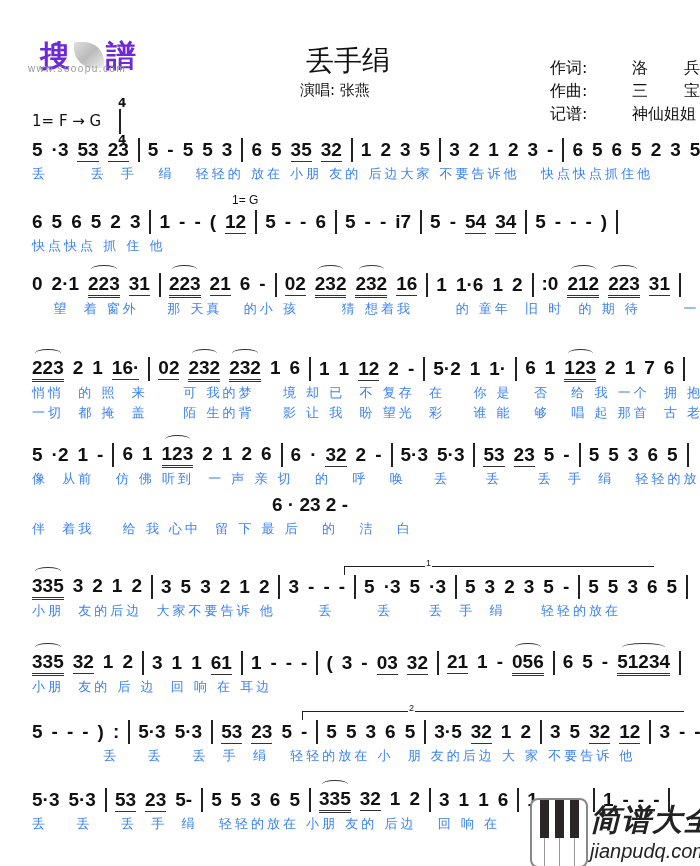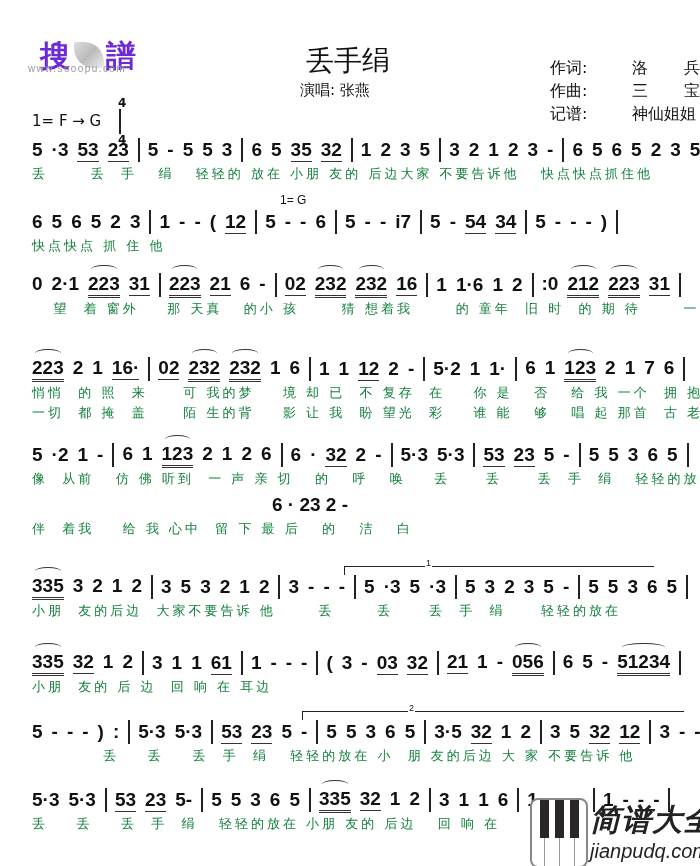--- a/index.html
+++ b/index.html
@@ -30,24 +30,24 @@
   
   .system { position: absolute; left: 32px; right: 16px; }
   .notes { position: relative; height: 30px; display: flex; align-items: center; white-space: nowrap;
            font-size: 19px; font-weight: bold; font-family: "Liberation Sans", sans-serif; }
   .tok { position: relative; display: inline-block; margin-right: 9px; line-height: 22px; }
   .tok.u1 { border-bottom: 1px solid #333; }
   .tok.u2 { border-bottom: 3px double #333; }
   .tok.tie::before { content: ""; position: absolute; left: 10%; right: 10%; top: -8px; height: 8px;
            border-top: 1px solid #333; border-radius: 50% 50% 0 0; }
   .bar { display: inline-block; width: 0; height: 24px; border-left: 2px solid #222; margin: 0 8px 0 0; }
-  .lyric { height: 20px; font-size: 13px; white-space: pre; letter-spacing: 3px; font-family: "DejaVu Sans", sans-serif; color: #15803d; }
+  .lyric { height: 20px; font-size: 13px; white-space: pre; letter-spacing: 3px; font-family: "DejaVu Sans", sans-serif; color: #3b82f6; }
   .volta { position: absolute; height: 8px; border-top: 1px solid #222; border-left: 1px solid #222; }
   .volta span { position: absolute; top: -9px; font-size: 9px; background: #fff; padding: 0 1px; }
-  .keychange { position: absolute; font-size: 12px; font-weight: normal; margin-left: 48px; }
+  .keychange { position: absolute; font-size: 12px; font-weight: normal; }
 
   
   .wm { right: 0; bottom: 0; width: 170px; height: 70px; font-style: italic; }
   .piano { position: absolute; left: 0; top: 2px; width: 54px; height: 66px; border: 2px solid #888;
            border-radius: 8px; background: #fff; overflow: hidden; }
   .piano .bk { position: absolute; top: 0; width: 9px; height: 38px; background: #2a2626; }
   .piano .ln { position: absolute; top: 38px; bottom: 0; width: 1px; background: #999; }
   .wm-title { position: absolute; left: 60px; top: 4px; font-size: 30px; font-weight: bold; color: #222;
               font-family: "DejaVu Sans", sans-serif; white-space: nowrap; letter-spacing: 1px; }
   .wm-url { position: absolute; left: 60px; top: 44px; font-size: 20px; color: #222; white-space: nowrap; }

